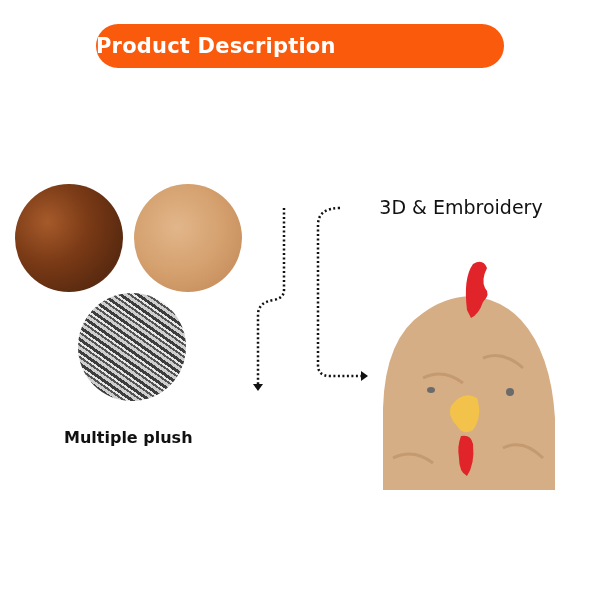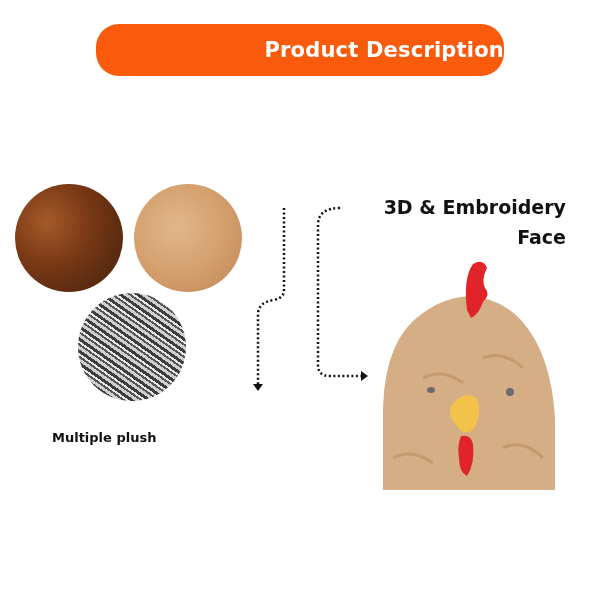--- a/index.html
+++ b/index.html
@@ -1,27 +1,27 @@
 <!DOCTYPE html>
 <html><head>
 <meta charset="utf-8">
 <style>
   html, body { margin:0; padding:0; }
   body { width:600px; height:600px; background:#ffffff; position:relative; overflow:hidden; font-family:"DejaVu Sans", sans-serif; }
-  .banner { position:absolute; left:96px; top:24px; width:408px; height:52px; border-radius:23px; background:#fa5a0c; display:flex; align-items:center; justify-content:flex-end; }
+  .banner { position:absolute; left:96px; top:24px; width:408px; height:44px; border-radius:23px; background:#fa5a0c; display:flex; align-items:center; justify-content:flex-start; }
   .banner span { color:#fff; font-weight:bold; font-size:21px; letter-spacing:0.2px; }
   .swatch { position:absolute; border-radius:50%; overflow:hidden; }
   .sw1 { left:15px; top:184px; width:108px; height:108px;
     background: radial-gradient(circle at 30% 35%, #a65a2a 0%, #7a3a16 40%, #5a2a10 75%, #6c3414 100%); }
   .sw2 { left:134px; top:184px; width:108px; height:108px;
     background: radial-gradient(circle at 40% 40%, #e2b68a 0%, #d4a06e 50%, #c08454 100%); }
   .sw3 { left:78px; top:293px; width:108px; height:108px;
     background: repeating-linear-gradient(35deg, #3d3d3d 0 3px, #cfcfcf 3px 6px, #555 6px 8px, #e6e6e6 8px 10px); }
-  .text-left { position:absolute; left:52px; top:424px; font-weight:bold; font-size:13px; line-height:27px; color:#111; }
-  .text-right { position:absolute; left:356px; top:192px; width:210px; text-align:right; font-weight:bold; font-size:19px; line-height:30px; color:#111; }
+  .text-left { position:absolute; left:64px; top:424px; font-weight:bold; font-size:16px; line-height:27px; color:#111; }
+  .text-right { position:absolute; left:356px; top:192px; width:210px; text-align:center; font-weight:normal; font-size:19px; line-height:30px; color:#111; }
   svg.arrows { position:absolute; left:0; top:0; }
   .chicken { position:absolute; left:383px; top:258px; width:172px; height:232px; }
 </style>
 </head>
 <body>
 
 <div class="banner">
   <span>Product Description</span>
 </div>
 
@@ -37,21 +37,20 @@
   <path d="M253 384 L258 391 L263 384 Z" fill="#111"></path>
   <path d="M361 371 L368 376 L361 381 Z" fill="#111"></path>
 </svg>
 
 <div class="text-left">
   <div>Multiple plush</div>
 </div>
 
 <div class="text-right">
   <div>3D &amp; Embroidery</div>
-  <div>Face</div>
 </div>
 
 <svg class="chicken" viewBox="0 0 172 232">
   <path d="M0 232 L0 150 Q2 80 40 55 Q60 40 86 38 Q118 40 138 62 Q168 95 172 160 L172 232 Z" fill="#d6ae86"></path>
   <path d="M10 200 Q30 190 50 205 M120 190 Q140 180 160 200 M40 120 Q60 110 80 125 M100 100 Q120 92 140 110" stroke="#c49a70" stroke-width="3" fill="none"></path>
   <path d="M84 52 Q80 20 90 6 Q100 0 104 10 Q98 22 102 30 Q108 36 100 44 Q96 56 88 60 Z" fill="#e0242a"></path>
   <ellipse cx="48" cy="132" rx="4" ry="3" fill="#6b6b6b"></ellipse>
   <ellipse cx="127" cy="134" rx="4" ry="4" fill="#6b6b6b"></ellipse>
   <path d="M68 148 Q80 132 94 140 Q100 158 90 172 Q80 178 74 168 Q64 158 68 148 Z" fill="#f2c24a"></path>
   <path d="M78 178 Q88 176 90 186 Q92 206 84 218 Q76 214 76 200 Q74 188 78 178 Z" fill="#e0242a"></path>

